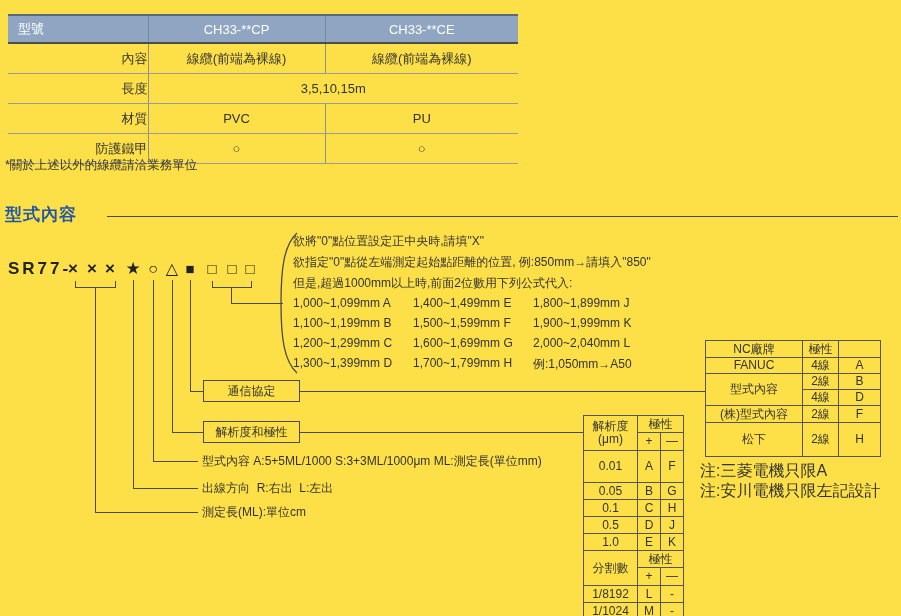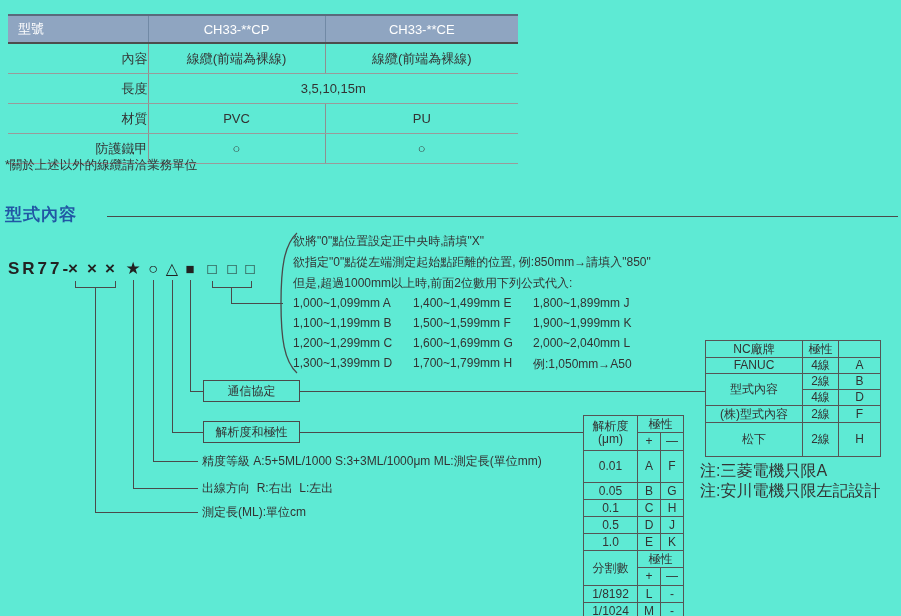--- a/index.html
+++ b/index.html
@@ -1,17 +1,17 @@
 <!DOCTYPE html>
 <html><head>
 <meta charset="utf-8">
 <style>
   html,body{margin:0;padding:0;background:#fff;}
   #canvas{
-    position:relative;width:901px;height:616px;background:#5eead4;overflow:hidden;
+    position:relative;width:901px;height:616px;background:#fde047;overflow:hidden;
     font-family:"Liberation Sans","DejaVu Sans",sans-serif;color:#333;
   }
   
   table{border-collapse:collapse;table-layout:fixed;}
   #spec-table{position:absolute;left:8px;top:14px;width:510px;font-size:13px;}
   #spec-table td{padding:0;}
   #spec-table .hd{background:#8fa5c1;color:#fff;height:26px;border-top:2px solid #5a6a7c;border-bottom:2px solid #4d4d4d;}
   #spec-table .hd.lbl{text-align:left;padding-left:10px;}
   #spec-table .hd.v{text-align:center;border-left:1px solid #7189a5;}
   #spec-table .bd{height:29px;border-bottom:1px solid #9a9a9a;}
@@ -114,21 +114,21 @@
   <div class="ln" style="left:190px;top:391px;width:13px;height:1px"></div>
   <div class="ln" style="left:172px;top:432px;width:31px;height:1px"></div>
   <div class="ln" style="left:153px;top:461px;width:45px;height:1px"></div>
   <div class="ln" style="left:133px;top:488px;width:65px;height:1px"></div>
   <div class="ln" style="left:95px;top:512px;width:103px;height:1px"></div>
   <div class="ln" style="left:300px;top:391px;width:405px;height:1px"></div>
   <div class="ln" style="left:300px;top:432px;width:283px;height:1px"></div>
 
   <div class="callout-box" style="left:203px;top:380px">通信協定</div>
   <div class="callout-box" style="left:203px;top:421px">解析度和極性</div>
-  <div class="callout-label" style="left:202px;top:454px">精度等級 A:5+5ML/1000 S:3+3ML/1000μm ML:測定長(單位mm)</div>
+  <div class="callout-label" style="left:202px;top:454px">型式內容 A:5+5ML/1000 S:3+3ML/1000μm ML:測定長(單位mm)</div>
   <div class="callout-label" style="left:202px;top:481px">出線方向  R:右出  L:左出</div>
   <div class="callout-label" style="left:202px;top:505px">測定長(ML):單位cm</div>
 
   <svg class="brace-svg" width="30" height="150" viewBox="0 0 30 150">
     <path d="M 27 5 C 14 17, 11 40, 11 75 C 11 110, 14 133, 27 145" fill="none" stroke="#4a4a4a" stroke-width="1.3"></path>
   </svg>
 
   <div class="brace-line" style="top:234px">欲將"0"點位置設定正中央時,請填"X"</div>
   <div class="brace-line" style="top:255px">欲指定"0"點從左端測定起始點距離的位置, 例:850mm→請填入"850"</div>
   <div class="brace-line" style="top:276px">但是,超過1000mm以上時,前面2位數用下列公式代入:</div>

